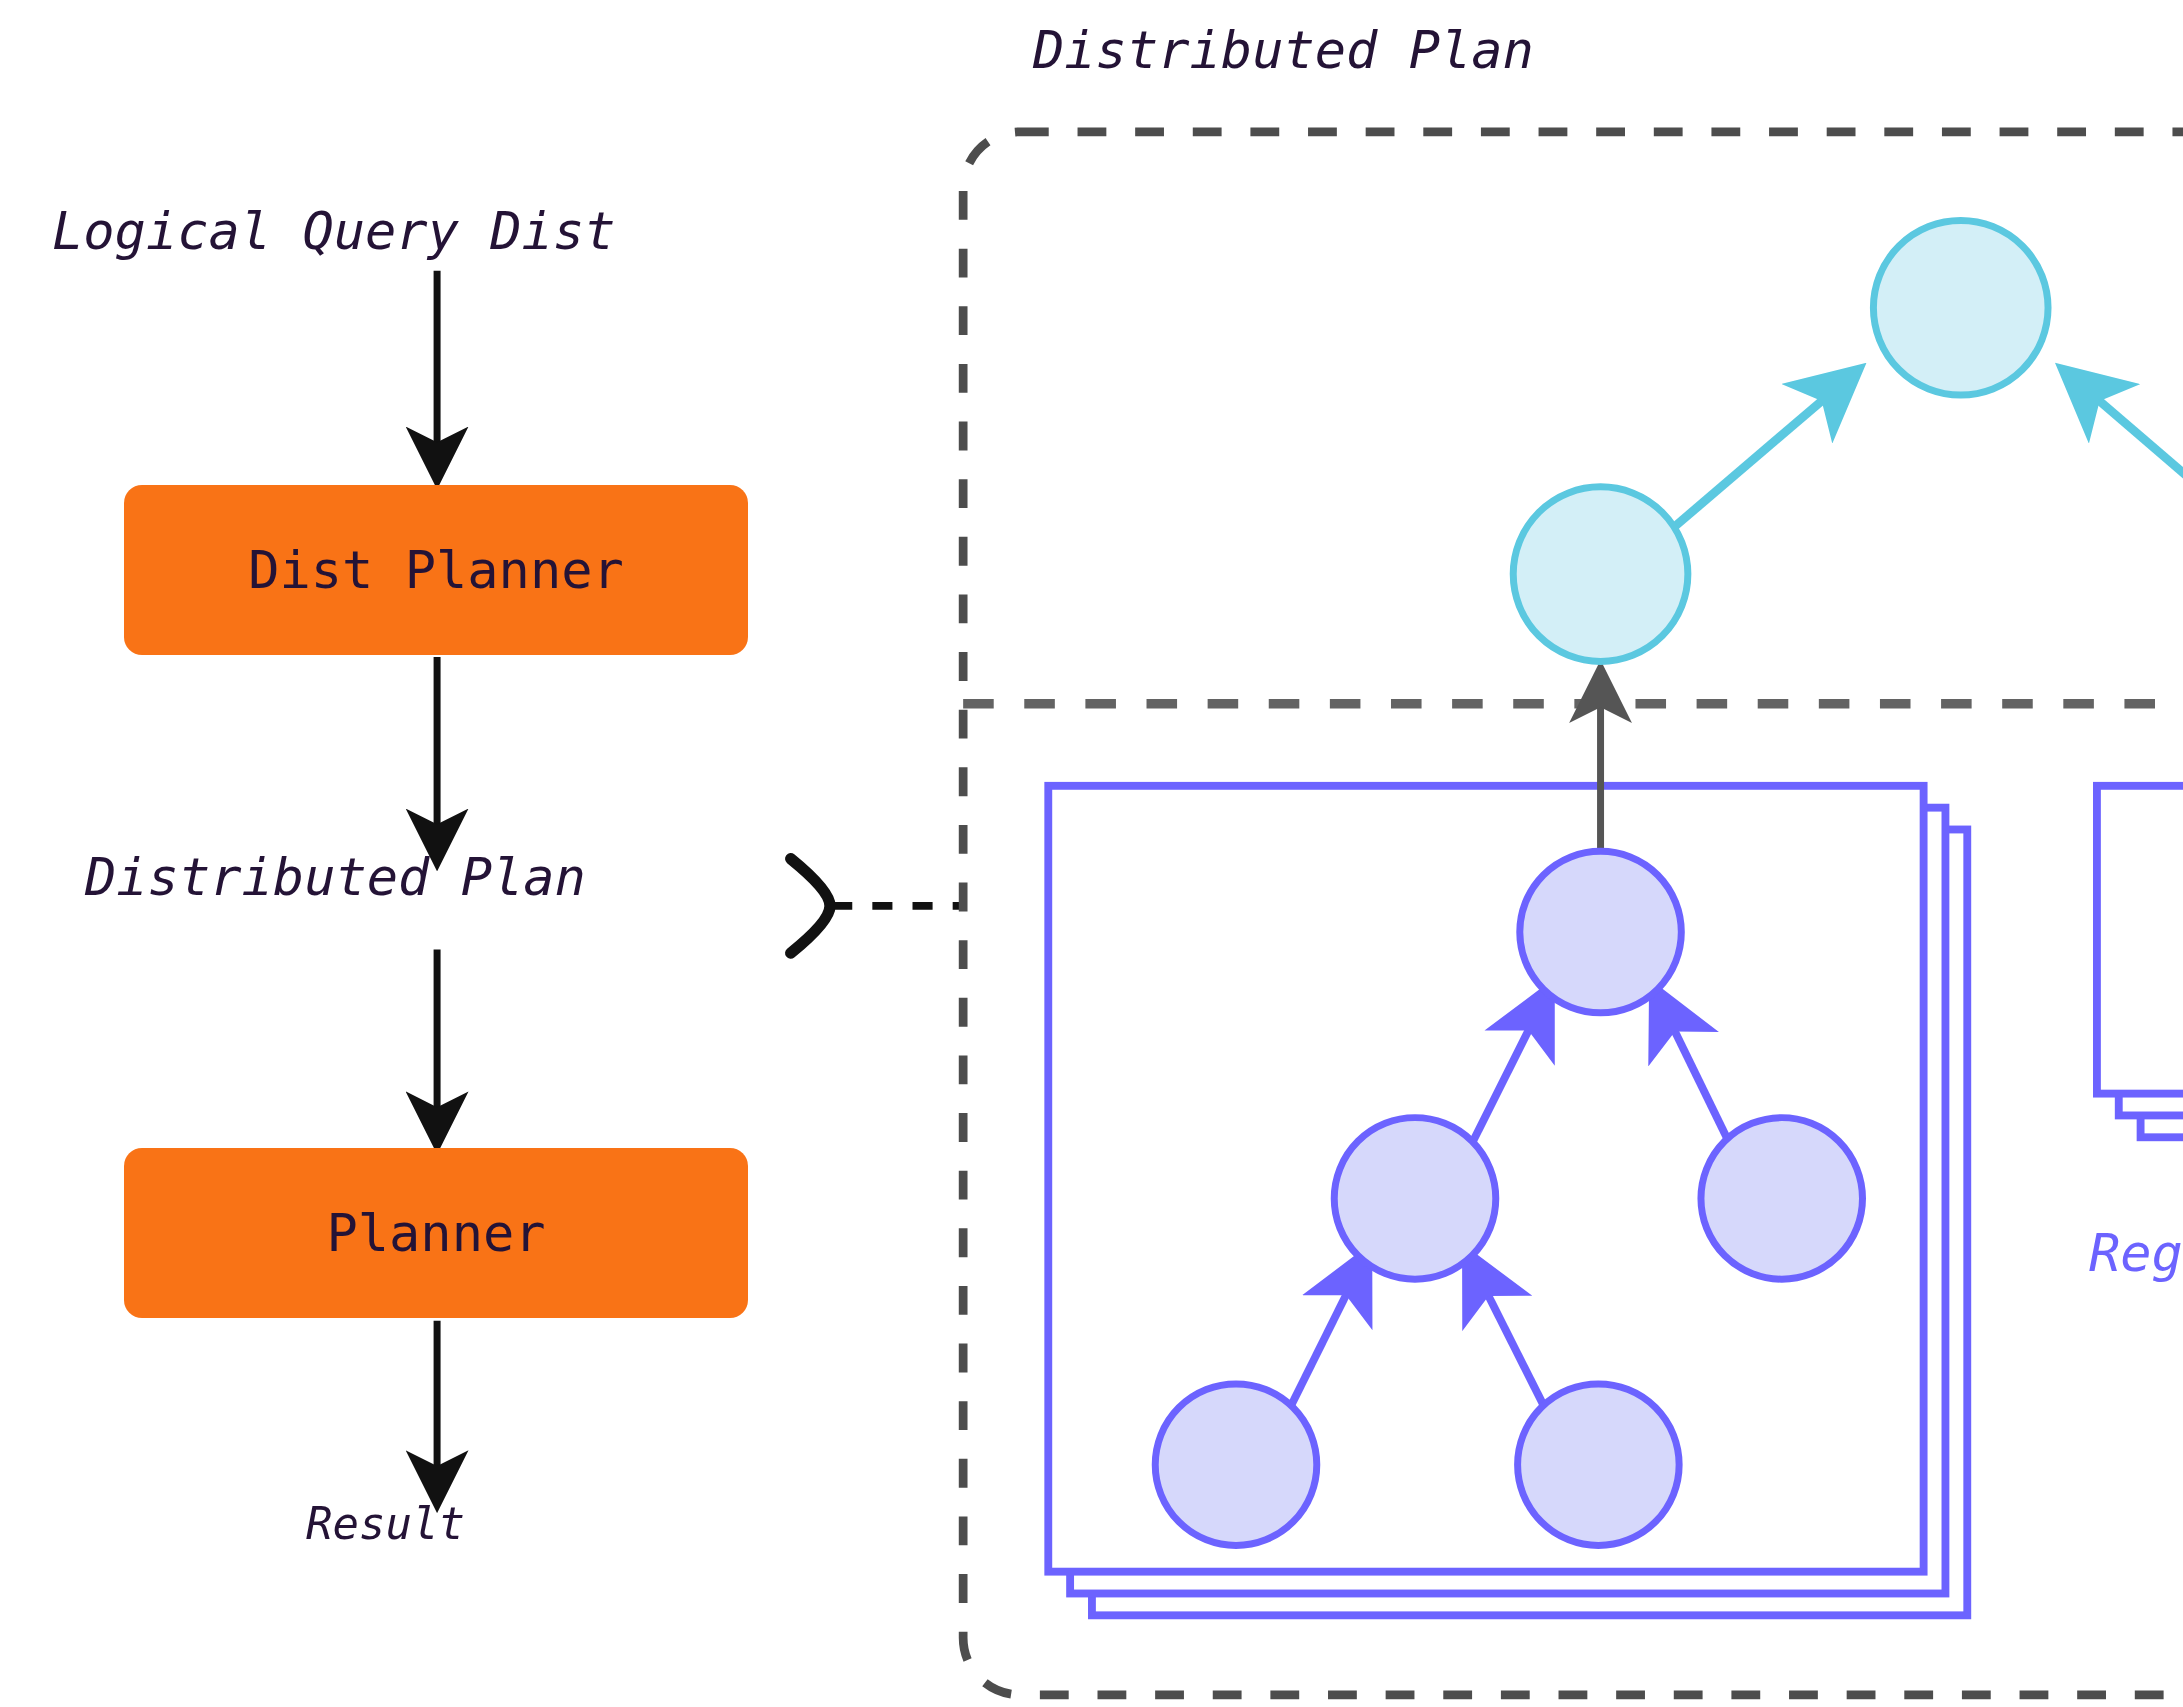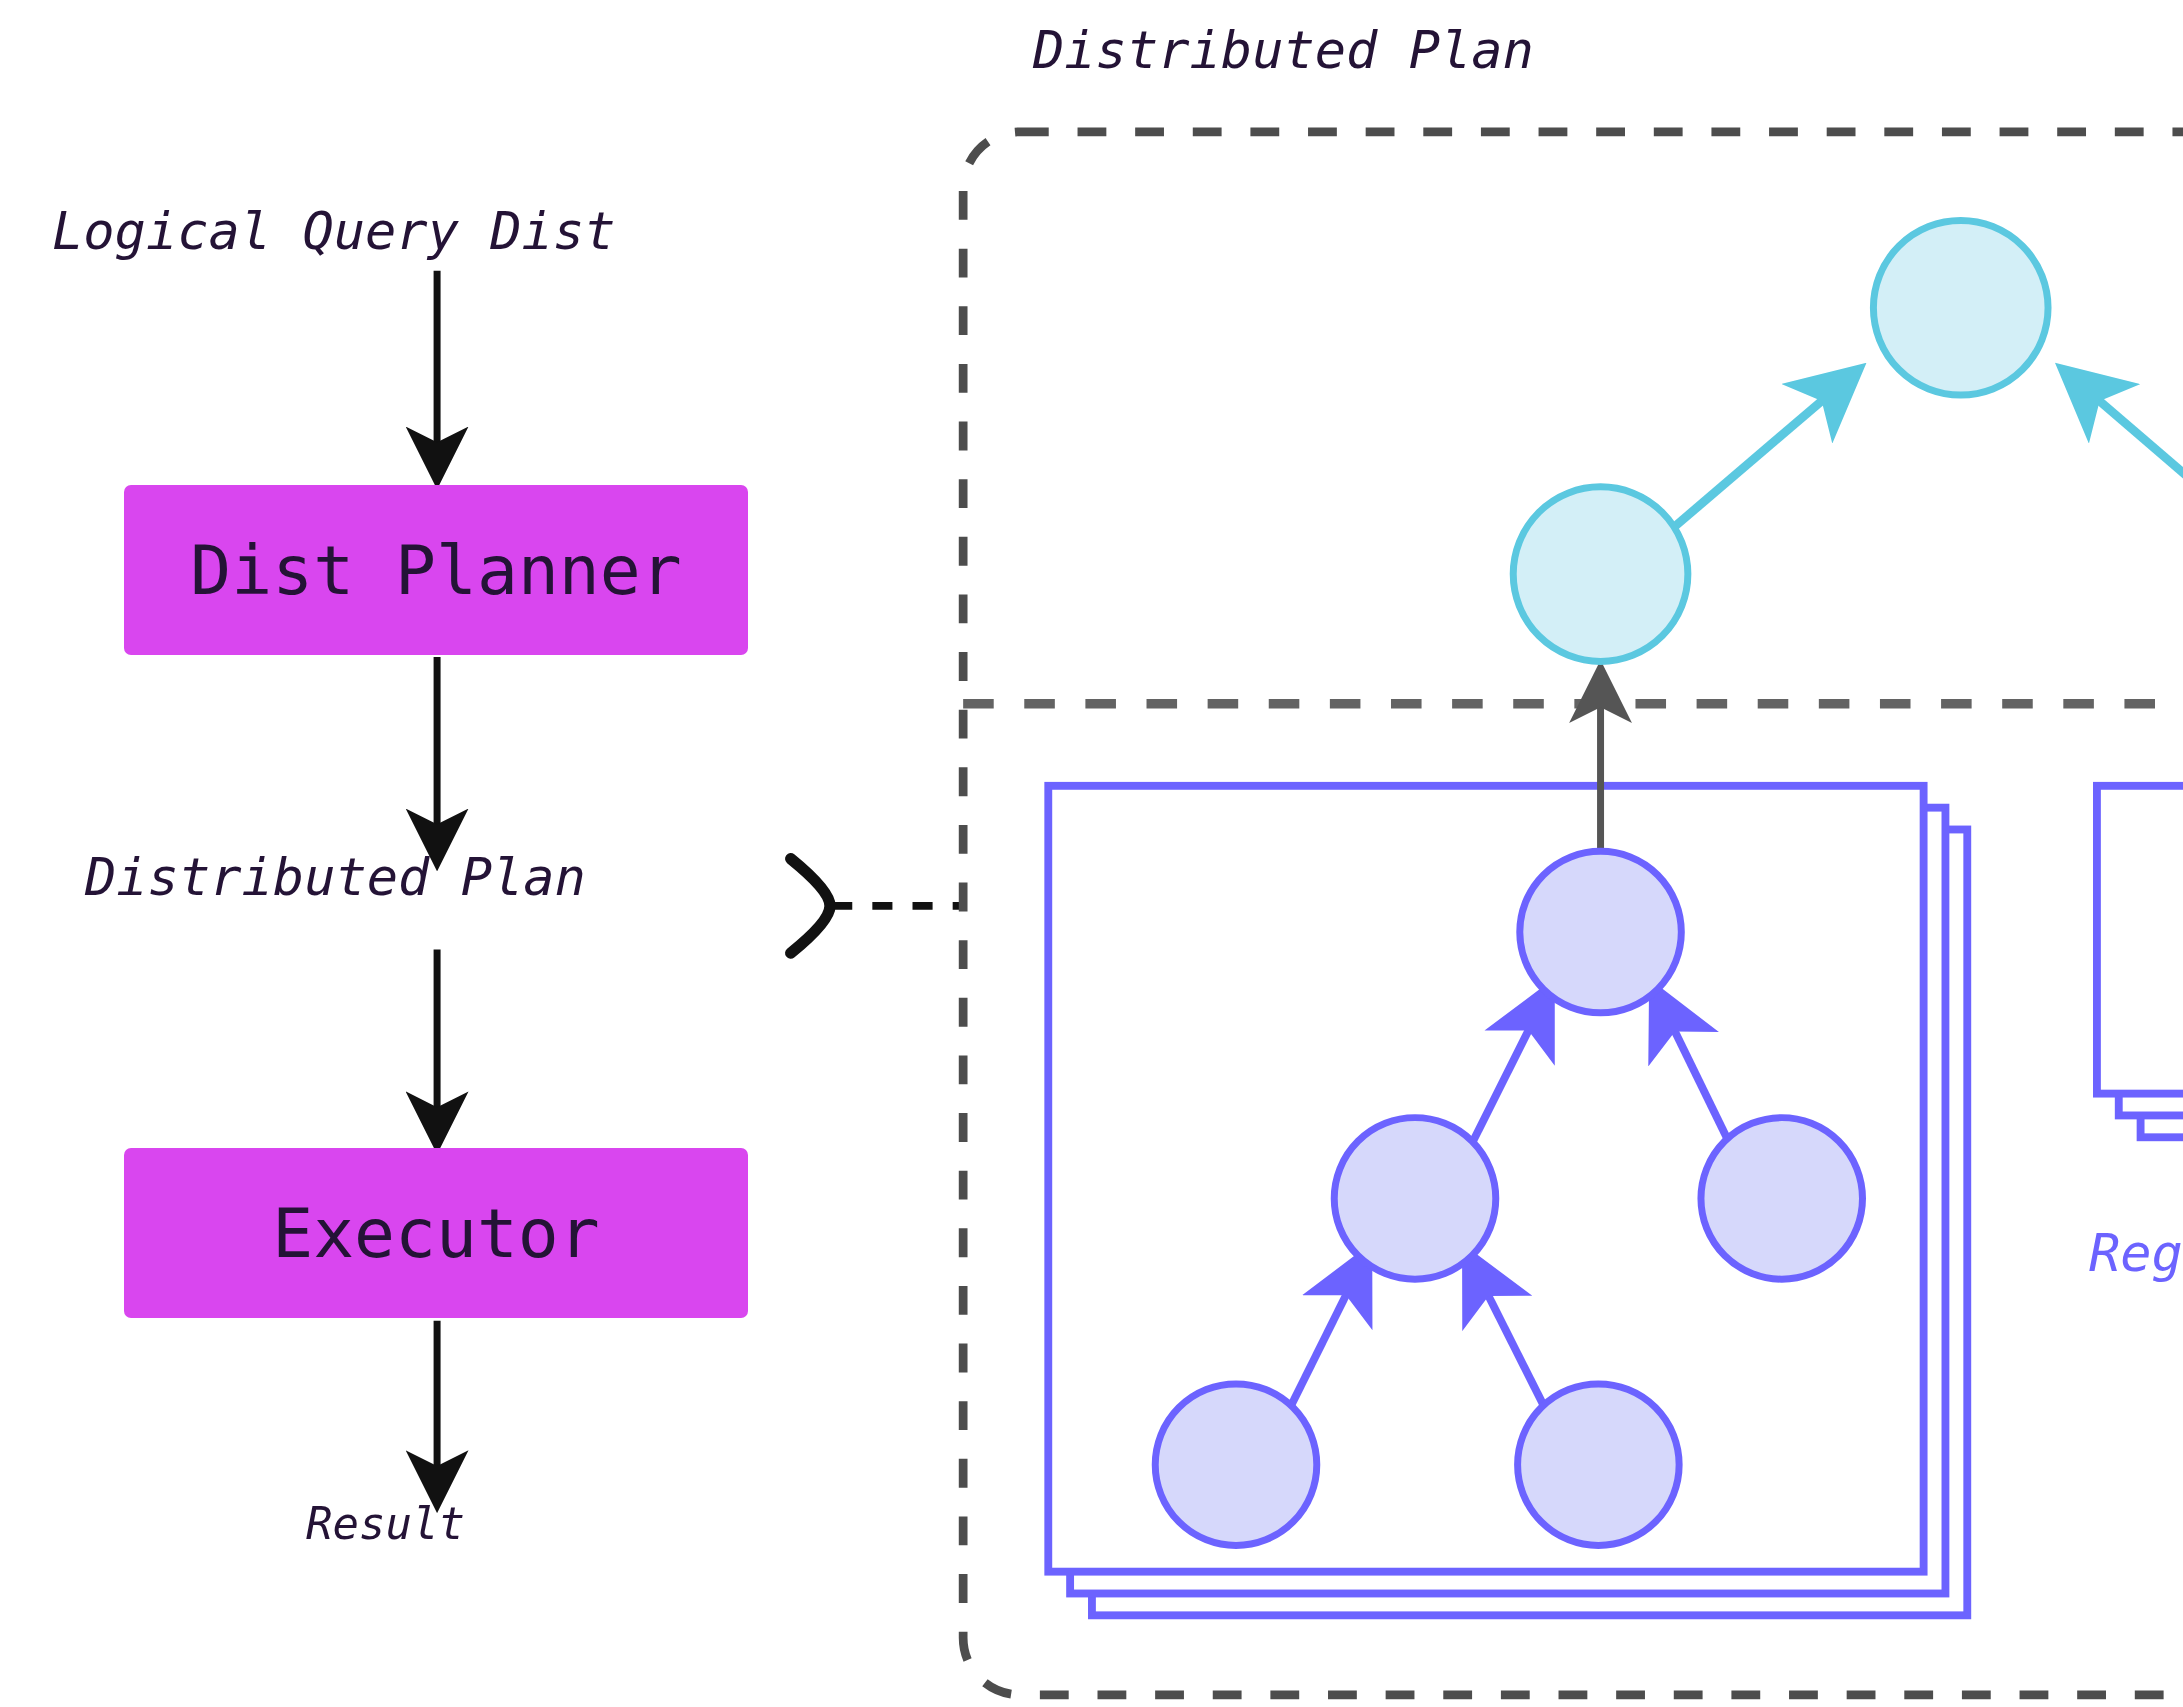--- a/index.html
+++ b/index.html
@@ -40,25 +40,25 @@
   .t-distplan  { left: 85px;  top: 851px; font-size: 52px; }
   .t-result    { left: 306px;  top: 1502px; font-size: 44px; }
   .t-distnode  { left: 1033px; top: 24px;   font-size: 52px; }
   .t-regions   { left: 2089px; top: 1227px; font-size: 52px; }
 
   .boxlabel {
     position: absolute;
     display: flex;
     align-items: center;
     justify-content: center;
-    background: #d946ef;
-    border-radius: 7px;
+    background: #f97316;
+    border-radius: 18px;
     font-family: "DejaVu Sans Mono", "Liberation Mono", monospace;
     color: #241336;
-    font-size: 68px;
+    font-size: 52px;
     white-space: pre;
   }
   .b-planner  { left: 124px; top: 485px; width: 624px; height: 170px; }
   .b-executor { left: 124px; top: 1148px; width: 624px; height: 170px; }
 </style>
 </head>
 <body>
 
 <div id="stage">
 
@@ -138,21 +138,21 @@
       <circle cx="5310" cy="1315" r="200" fill="#d3eff7" stroke="#5bc8e0" stroke-width="16"></circle>
     </g>
   </svg>
 
   <div class="txt txt-dark t-logical">Logical Query Dist</div>
 
   <div class="boxlabel b-planner">Dist Planner</div>
 
   <div class="txt txt-dark t-distplan">Distributed Plan</div>
 
-  <div class="boxlabel b-executor">Executor</div>
+  <div class="boxlabel b-executor">Planner</div>
 
   <div class="txt txt-dark t-result">Result</div>
 
   <div class="txt txt-dark t-distnode">Distributed Plan</div>
 
   <div class="txt txt-purple t-regions">Regions</div>
 
 </div>
 
 

